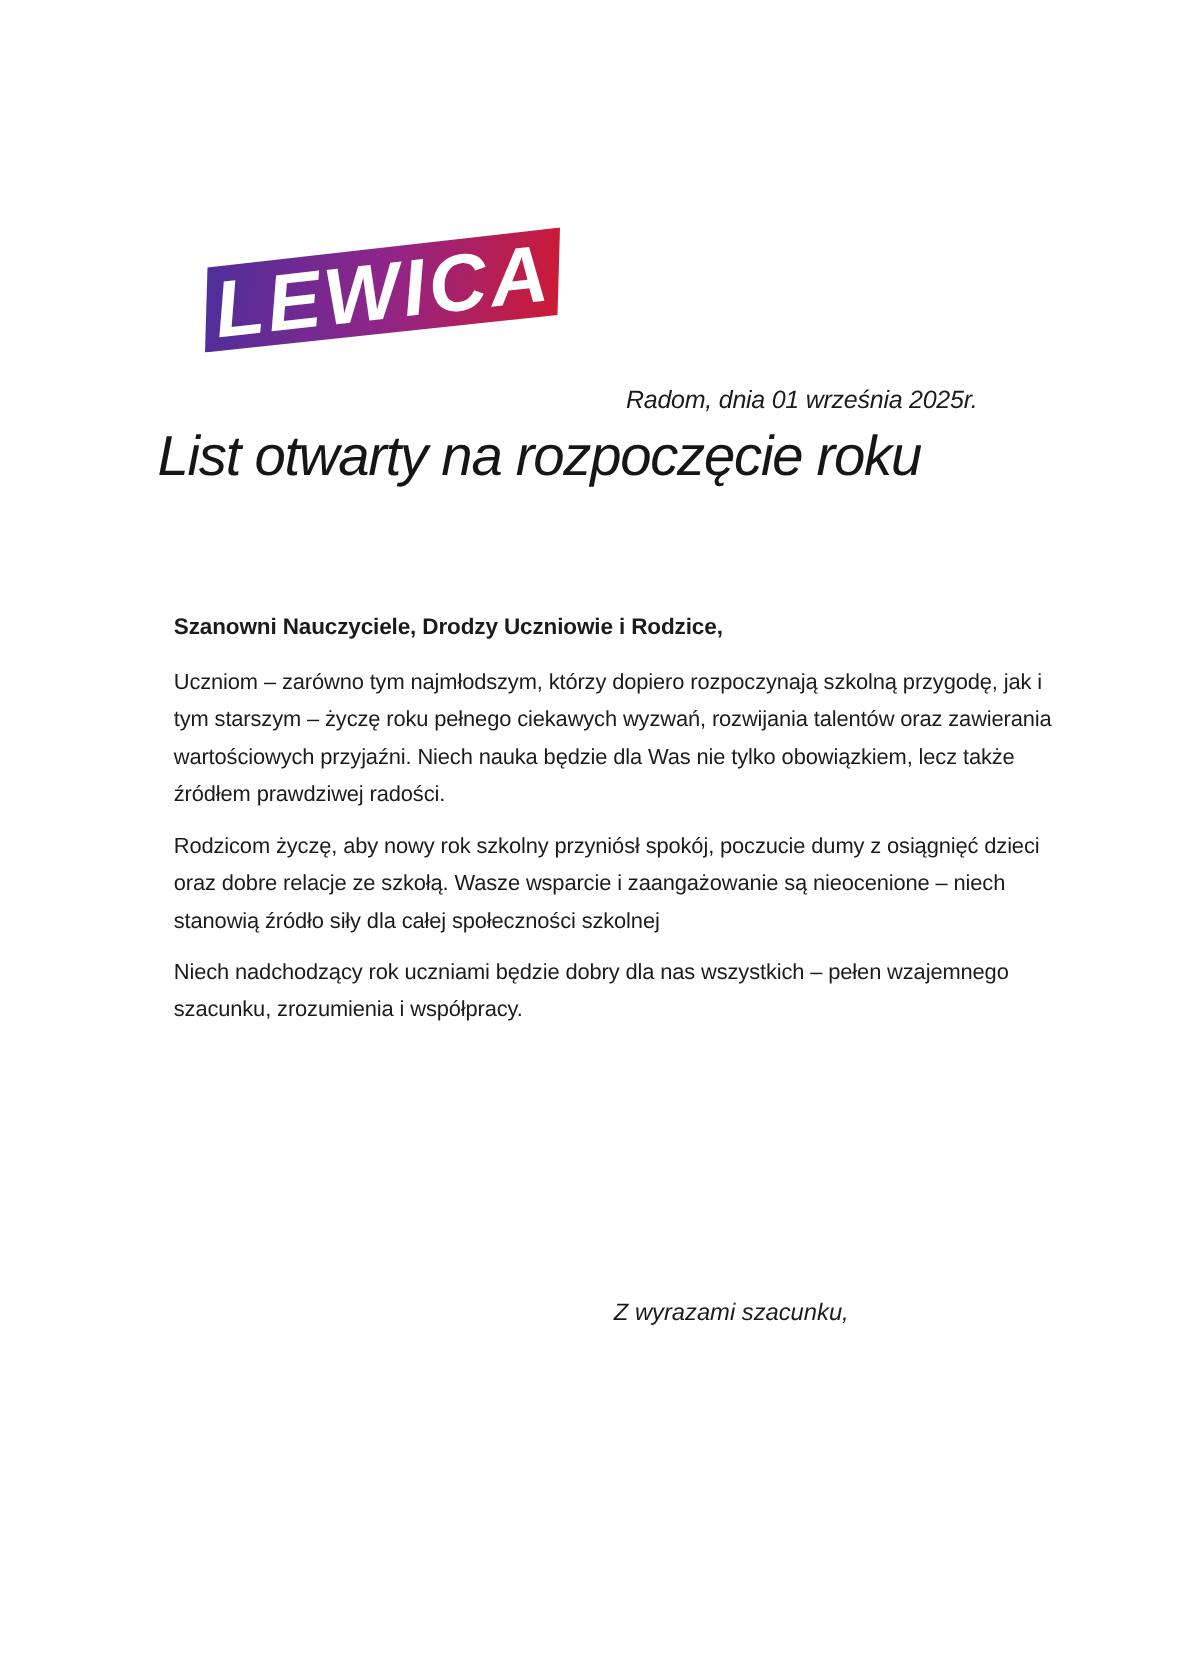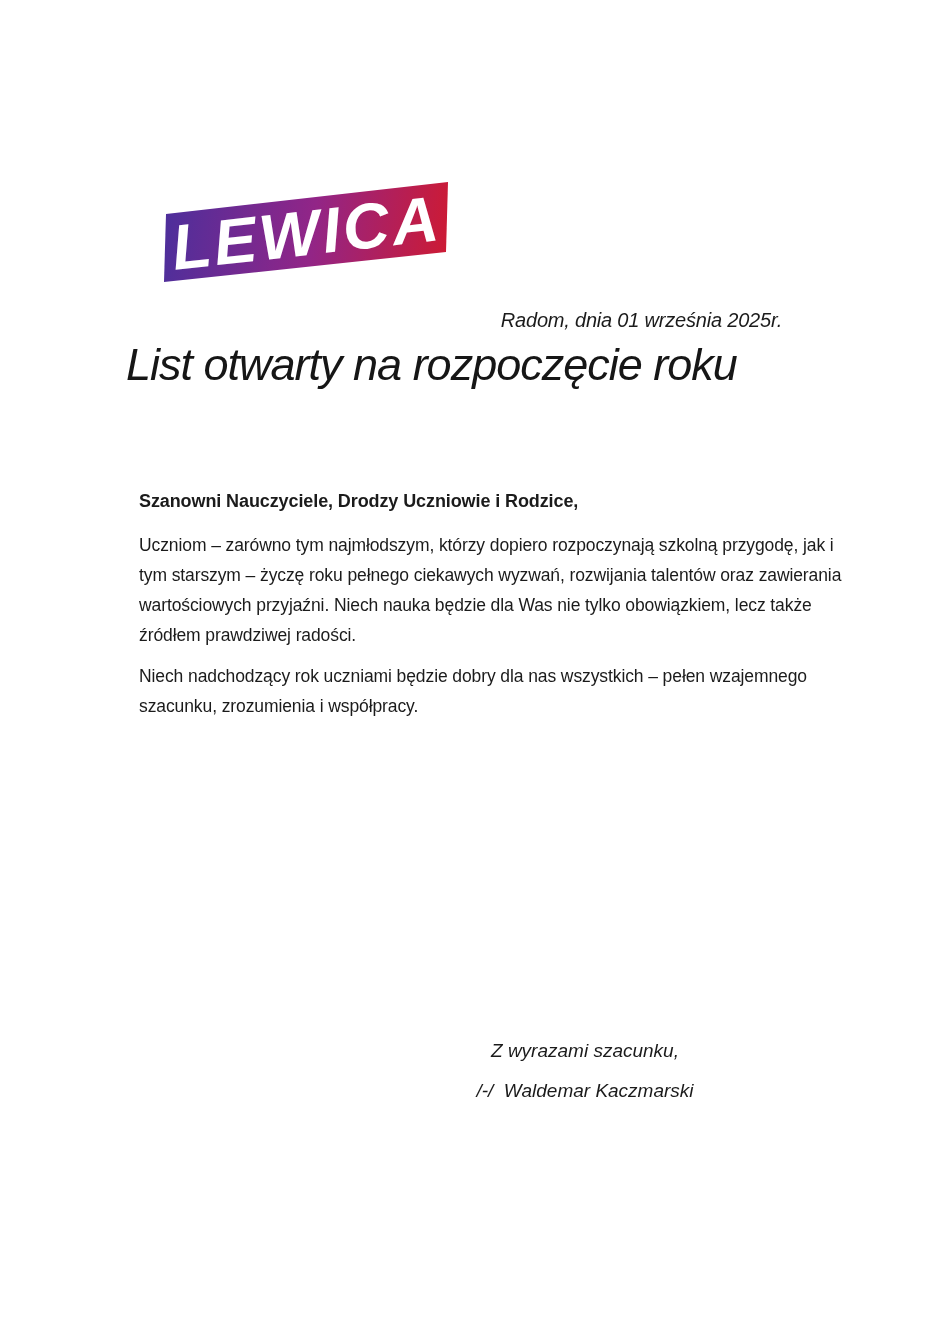--- a/index.html
+++ b/index.html
@@ -106,19 +106,19 @@
   <span class="logo-text">LEWICA</span>
 </div>
 
 <div class="date-line">Radom, dnia 01 września 2025r.</div>
 
 <h1 class="title"><span>List otwarty na rozpoczęcie roku</span><br></h1>
 
 <div class="body-block">
   <p class="salutation">Szanowni Nauczyciele, Drodzy Uczniowie i Rodzice,</p>
   <p>Uczniom – zarówno tym najmłodszym, którzy dopiero rozpoczynają szkolną przygodę, jak i tym starszym – życzę roku pełnego ciekawych wyzwań, rozwijania talentów oraz zawierania wartościowych przyjaźni. Niech nauka będzie dla Was nie tylko obowiązkiem, lecz także źródłem prawdziwej radości.</p>
+  <p>Rodzicom życzę, aby nowy rok szkolny przyniósł spokój, poczucie dumy z osiągnięć dzieci oraz dobre relacje ze szkołą. Wasze wsparcie i zaangażowanie są nieocenione – niech stanowią źródło siły dla całej społeczności szkolnej</p>
   <p>Niech nadchodzący rok uczniami będzie dobry dla nas wszystkich – pełen wzajemnego szacunku, zrozumienia i współpracy.</p>
 </div>
 
 <div class="signature">
   <p>Z wyrazami szacunku,</p>
-  <p>/-/&nbsp; Waldemar Kaczmarski</p>
 </div>
 
 </body></html>

